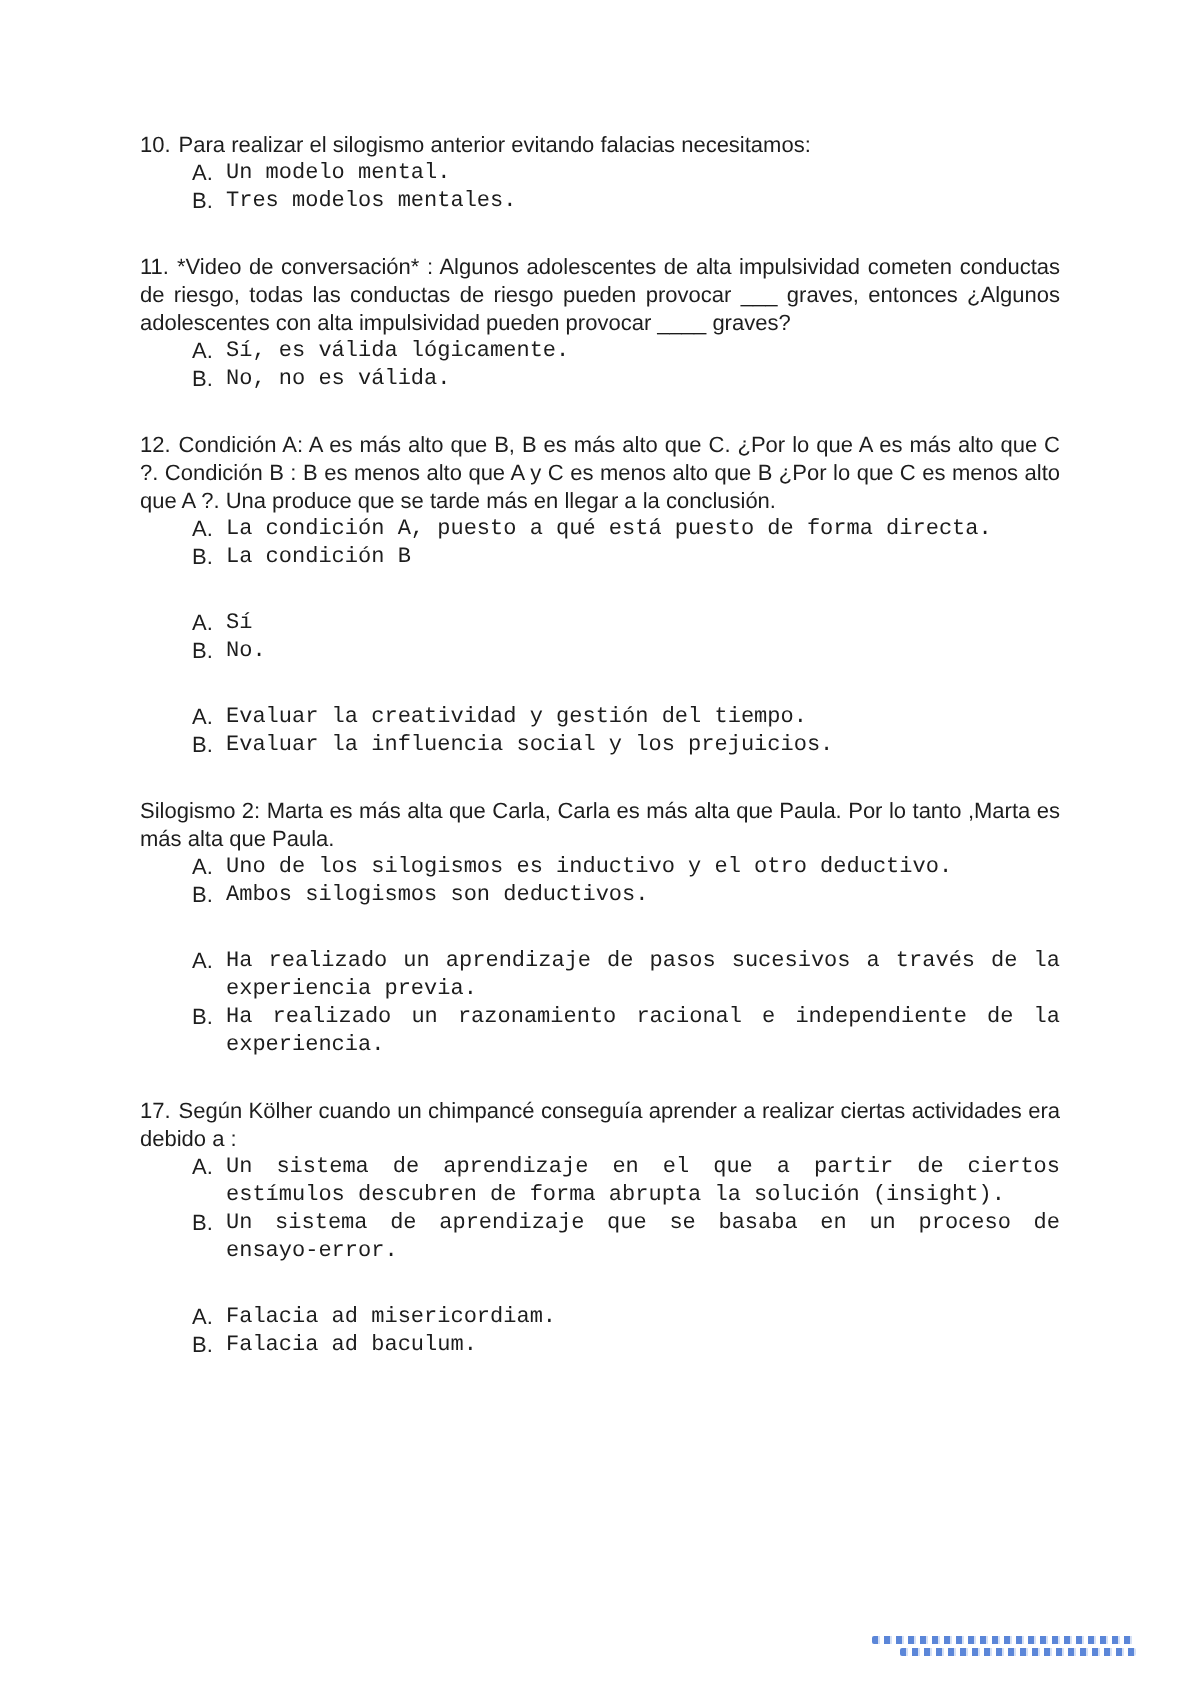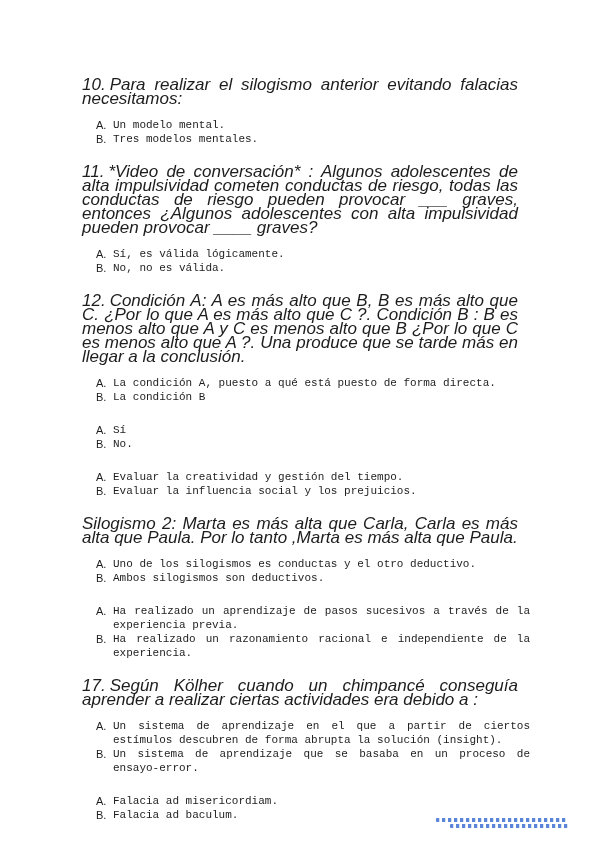--- a/index.html
+++ b/index.html
@@ -8,25 +8,24 @@
     position:relative;
     width:600px;height:848px;
     background:#ffffff;
     box-sizing:border-box;
     padding:66px 70px 0 70px;
     overflow:hidden;
     color:#1d1d1d;
   }
   .question{margin:0 0 19px 0;}
   .q-text{
-    margin:12px;
-    font-size:17px;
+    margin:0;
+    font-size:11px;
     line-height:14px;
     text-align:justify;
-    font-style:italic;
   }
   .q-num{padding-right:4px;}
   .q-text2{margin-top:0;}
   .option{
     display:flex;
     margin-left:26px;
     font-size:11px;
     line-height:14px;
   }
   .opt-label{flex:0 0 17px;width:17px;}
@@ -103,21 +102,21 @@
         </div>
         <div class="option">
           <span class="opt-label">B.</span>
           <span class="opt-text">Evaluar la influencia social y los prejuicios.</span>
         </div>
       </div>
       <div class="question">
         <p class="q-text q-text2"><span>Silogismo 2: Marta es más alta que Carla, Carla es más alta que Paula. Por lo tanto ,Marta es más alta que Paula.</span></p>
         <div class="option">
           <span class="opt-label">A.</span>
-          <span class="opt-text">Uno de los silogismos es conductas y el otro deductivo.</span>
+          <span class="opt-text">Uno de los silogismos es inductivo y el otro deductivo.</span>
         </div>
         <div class="option">
           <span class="opt-label">B.</span>
           <span class="opt-text">Ambos silogismos son deductivos.</span>
         </div>
       </div>
       <div class="question">
         <div class="option">
           <span class="opt-label">A.</span>
           <span class="opt-text">Ha realizado un aprendizaje de pasos sucesivos a través de la experiencia previa.</span>

